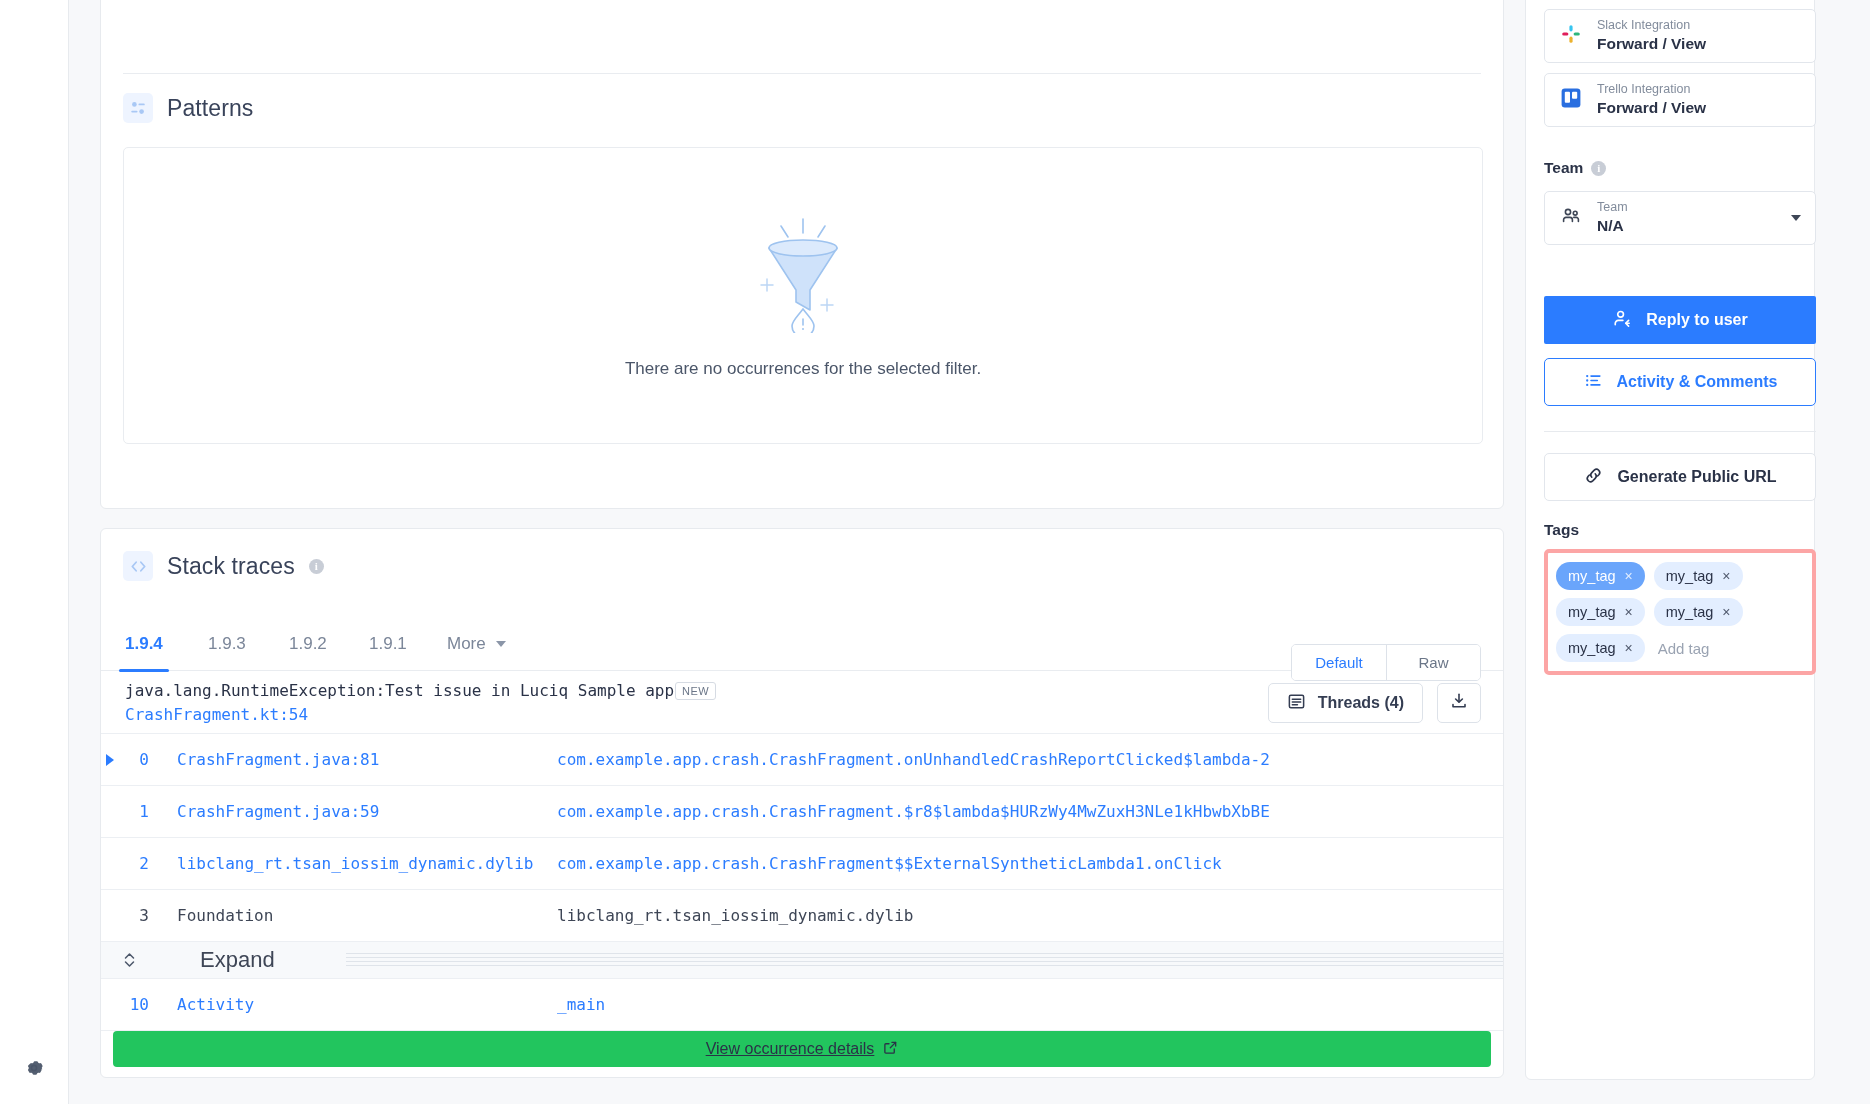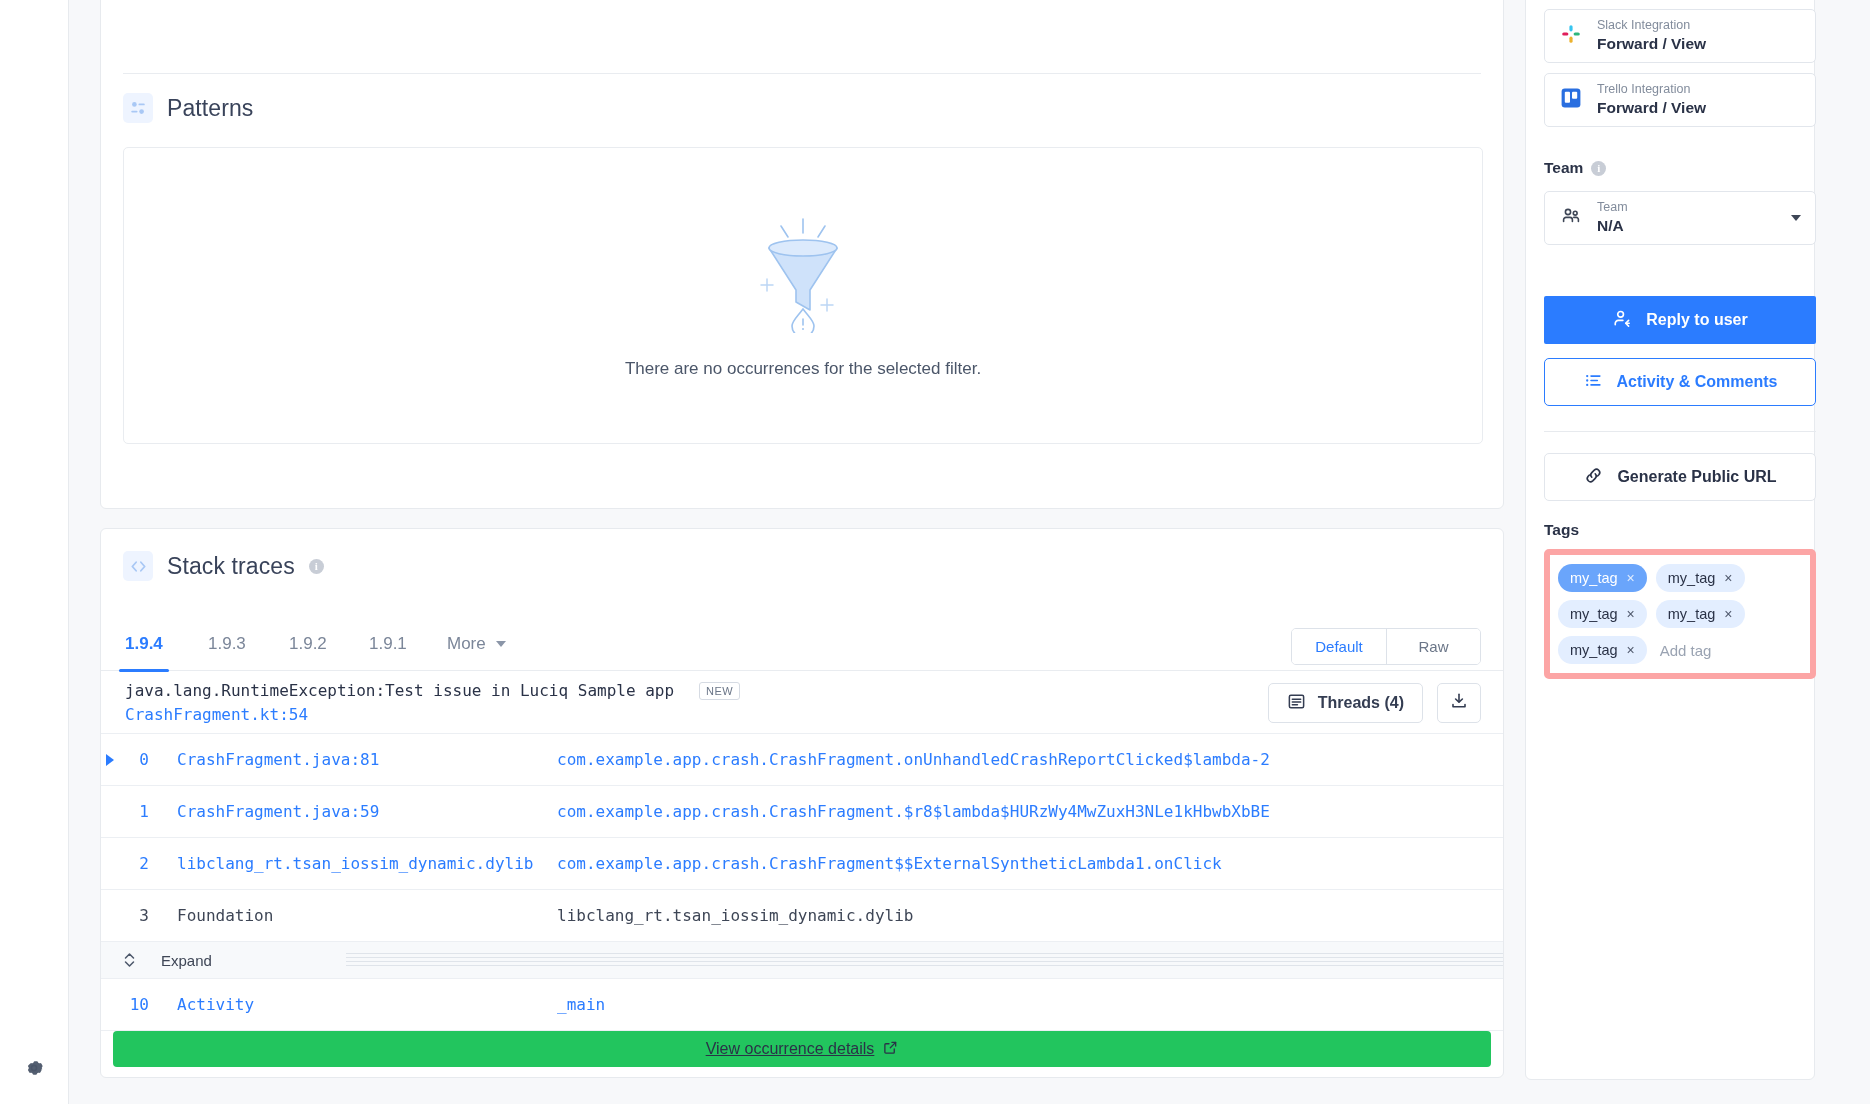--- a/index.html
+++ b/index.html
@@ -83,39 +83,39 @@
   .tab.active:after {
     content: ""; position: absolute; left: 0; right: 0; bottom: -1px;
     height: 3px; background: #2b7cff; border-radius: 2px;
   }
   .tab-more { display: flex; align-items: center; gap: 10px; }
   .caret-dn {
     width: 0; height: 0; border-left: 5px solid transparent;
     border-right: 5px solid transparent; border-top: 6px solid #8b96a8;
   }
   .seg {
-    position: absolute; right: 22px; top: 11px; height: 37px;
+    position: absolute; right: 22px; top: 27px; height: 37px;
     display: flex; border: 1px solid #dde2e9; border-radius: 5px; overflow: hidden;
   }
   .seg div {
     min-width: 94px; display: flex; align-items: center; justify-content: center;
     font-size: 15px; color: #6b7688; cursor: pointer; background: #fff;
   }
   .seg div.on { color: #2b7cff; }
   .seg div + div { border-left: 1px solid #dde2e9; }
 
   
   .trace-title-row {
     position: absolute; left: 0; right: 0; top: 142px; height: 63px;
     border-bottom: 1px solid #eceff3;
   }
   .trace-title {
     position: absolute; left: 24px; top: 10px;
     font-family: "DejaVu Sans Mono", monospace; font-size: 16px; color: #2a3247;
-    display: flex; align-items: center; gap: 25px; white-space: nowrap;
+    display: flex; align-items: center; gap: 1px; white-space: nowrap;
   }
   .badge-new {
     font-family: "Liberation Sans", sans-serif; font-size: 11px; color: #6b7688;
     border: 1px solid #d6dbe3; border-radius: 3px; padding: 2px 6px; letter-spacing: .4px;
   }
   .trace-sub {
     position: absolute; left: 24px; top: 34px;
     font-family: "DejaVu Sans Mono", monospace; font-size: 16px; color: #2b7cff;
     cursor: pointer;
   }
@@ -152,21 +152,21 @@
 
   .expand-row {
     position: relative; height: 37px; background: #f7f9fb;
     border-bottom: 1px solid #eceff3; display: flex; align-items: center;
     cursor: pointer; overflow: hidden;
   }
   .expand-row .chev {
     width: 56px; display: flex; align-items: center; justify-content: center;
     color: #4b5669; font-size: 14px;
   }
-  .expand-row .lbl { font-size: 15px; color: #3e4656; padding-left: 4px; }
+  .expand-row .lbl { font-size: 22px; color: #3e4656; padding-left: 4px; margin-left: 39px; }
   .expand-lines {
     position: absolute; left: 245px; right: 0; top: 50%; transform: translateY(-50%);
     height: 14px;
   }
   .expand-lines i { position: absolute; left: 0; right: 0; height: 1px; background: #dfe4ea; display: block; }
 
   .view-occ {
     position: absolute; left: 12px; right: 12px; bottom: 10px; height: 36px;
     background: #22c55e; border-radius: 4px;
     display: flex; align-items: center; justify-content: center; gap: 9px;
@@ -219,21 +219,21 @@
     position: absolute; left: 18px; top: 460px; width: 272px; height: 1px; background: #e7eaee;
   }
   .btn-neutral {
     position: absolute; left: 18px; top: 482px; width: 272px; height: 48px;
     background: #fff; border: 1px solid #e2e6ec; border-radius: 5px; color: #2a3247;
     display: flex; align-items: center; justify-content: center; gap: 13px;
     font-size: 16px; font-weight: 700; cursor: pointer;
   }
   .tags-box {
     position: absolute; left: 18px; top: 612px; width: 272px; min-height: 110px;
-    border: 6px solid #fca5a5; border-radius: 5px; background: #fff;
+    border: 4px solid #fca5a5; border-radius: 5px; background: #fff;
     padding: 9px 8px; display: flex; flex-wrap: wrap; gap: 8px 9px; align-content: flex-start;
   }
   .tag {
     height: 28px; border-radius: 14px; background: #e3eeff; color: #2a3247;
     display: inline-flex; align-items: center; gap: 9px; padding: 0 12px;
     font-size: 14.5px; cursor: pointer; white-space: nowrap;
   }
   .tag.hot { background: #6aa5fb; color: #ffffff; }
   .tag .x { font-size: 14px; opacity: .8; }
   .add-tag {

